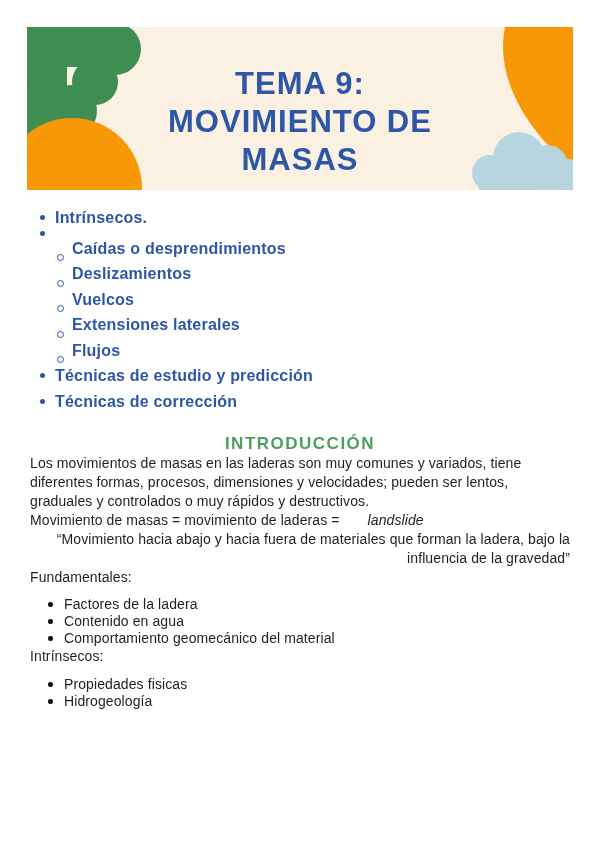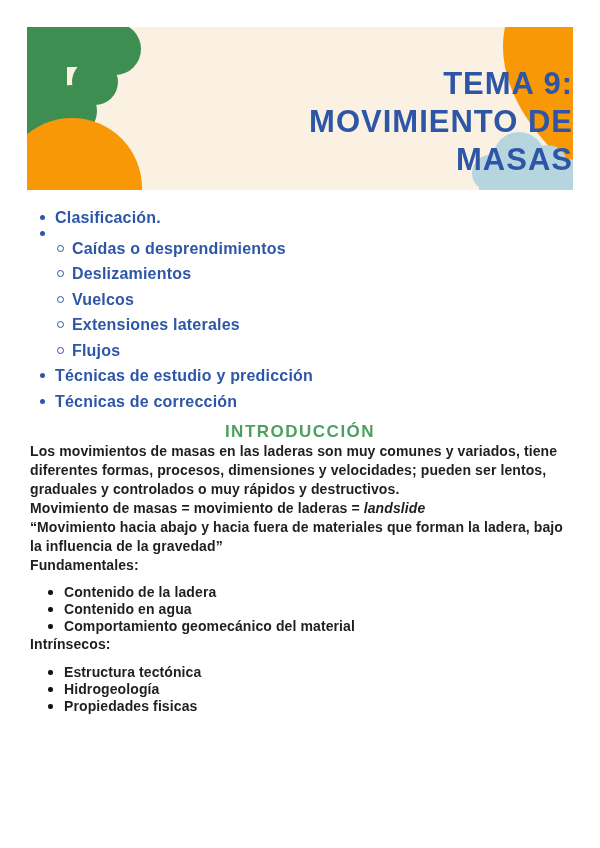--- a/index.html
+++ b/index.html
@@ -25,56 +25,55 @@
     position:relative;
     z-index:2;
     margin-top:38px;
     text-align:center;
     color:#2E56A6;
     font-weight:bold;
     font-size:31px;
     line-height:38px;
     letter-spacing:1px;
   }
-  .title span{display:block;text-align:right;}
+  .title span{display:block;}
   
   .toc{
     margin:15px 0 0 40px;
     color:#2E56A6;
     font-weight:bold;
     font-size:16px;
     letter-spacing:0.2px;
   }
   .toc-row{display:flex;line-height:25.5px;}
-  .toc-row.lvl2{padding-left:17px;}
+  .toc-row.lvl2{padding-left:17px;align-items:flex-end;}
   .toc-b{width:15px;flex:0 0 15px;display:flex;align-items:center;}
   .dot-filled{width:5px;height:5px;border-radius:50%;background:#2E56A6;}
   .dot-open{width:5px;height:5px;border-radius:50%;border:1.5px solid #2E56A6;box-sizing:content-box;}
   
   .section-heading{
-    margin-top:8px;
+    margin-top:20px;
     text-align:center;
     color:#4DA05F;
     font-weight:bold;
     font-size:17px;
     letter-spacing:1.5px;
   }
   .content{
     margin:0 30px;
     color:#1F1F1F;
     font-size:14px;
     line-height:19px;
     letter-spacing:0.1px;
-    font-weight:bold;
   }
   .content p{margin:0;}
   .p-intro{margin-top:20px;}
   .p-eq{margin-top:11px;}
-  .p-eq .it{font-style:italic;}
-  .p-quote{margin-top:9px;}
+  .p-eq .it{font-style:italic;margin-left:24px;}
+  .p-quote{margin-top:9px;text-align:right;}
   .p-factors{margin-top:9px;text-decoration:underline;}
   .p-label{margin-top:8px;}
   .p-label2{margin-top:16px;}
   .blist{margin:9px 0 0 0;padding:0 0 0 18px;list-style:none;}
   .blist2{margin-top:10px;}
   .b-row{display:flex;line-height:17px;}
   .b-b{width:16px;flex:0 0 16px;display:flex;align-items:center;}
   .b-dot{width:4.5px;height:4.5px;border-radius:50%;background:#111;}
 </style>
 </head>
@@ -107,21 +106,21 @@
       <span>MOVIMIENTO DE</span>
       <span>MASAS</span>
     </div>
   </div>
 
   <div class="toc">
     <div class="toc-row lvl1">
       <span class="toc-b">
           <span class="dot-filled"></span>
         </span>
-      <span>Clasificación.</span>
+      <span>Intrínsecos.</span>
     </div>
     <div class="toc-row lvl1">
       <span class="toc-b">
           <span class="dot-filled"></span>
         </span>
     </div>
     <div class="toc-row lvl2">
       <span class="toc-b">
           <span class="dot-open"></span>
         </span>
@@ -174,21 +173,21 @@
 
     <p class="p-quote">“Movimiento hacia abajo y hacia fuera de materiales que forman la ladera, bajo la influencia de la gravedad”</p>
 
 
     <p class="p-label">Fundamentales:</p>
     <ul class="blist">
       <li class="b-row">
         <span class="b-b">
             <span class="b-dot"></span>
           </span>
-        <span>Contenido de la ladera</span>
+        <span>Factores de la ladera</span>
       </li>
       <li class="b-row">
         <span class="b-b">
             <span class="b-dot"></span>
           </span>
         <span>Contenido en agua</span>
       </li>
       <li class="b-row">
         <span class="b-b">
             <span class="b-dot"></span>
@@ -196,30 +195,24 @@
         <span>Comportamiento geomecánico del material</span>
       </li>
     </ul>
 
     <p class="p-label p-label2">Intrínsecos:</p>
     <ul class="blist blist2">
       <li class="b-row">
         <span class="b-b">
             <span class="b-dot"></span>
           </span>
-        <span>Estructura tectónica</span>
+        <span>Propiedades fisicas</span>
       </li>
       <li class="b-row">
         <span class="b-b">
             <span class="b-dot"></span>
           </span>
         <span>Hidrogeología</span>
-      </li>
-      <li class="b-row">
-        <span class="b-b">
-            <span class="b-dot"></span>
-          </span>
-        <span>Propiedades fisicas</span>
       </li>
     </ul>
   </div>
 
 </div>
 
 </body></html>

